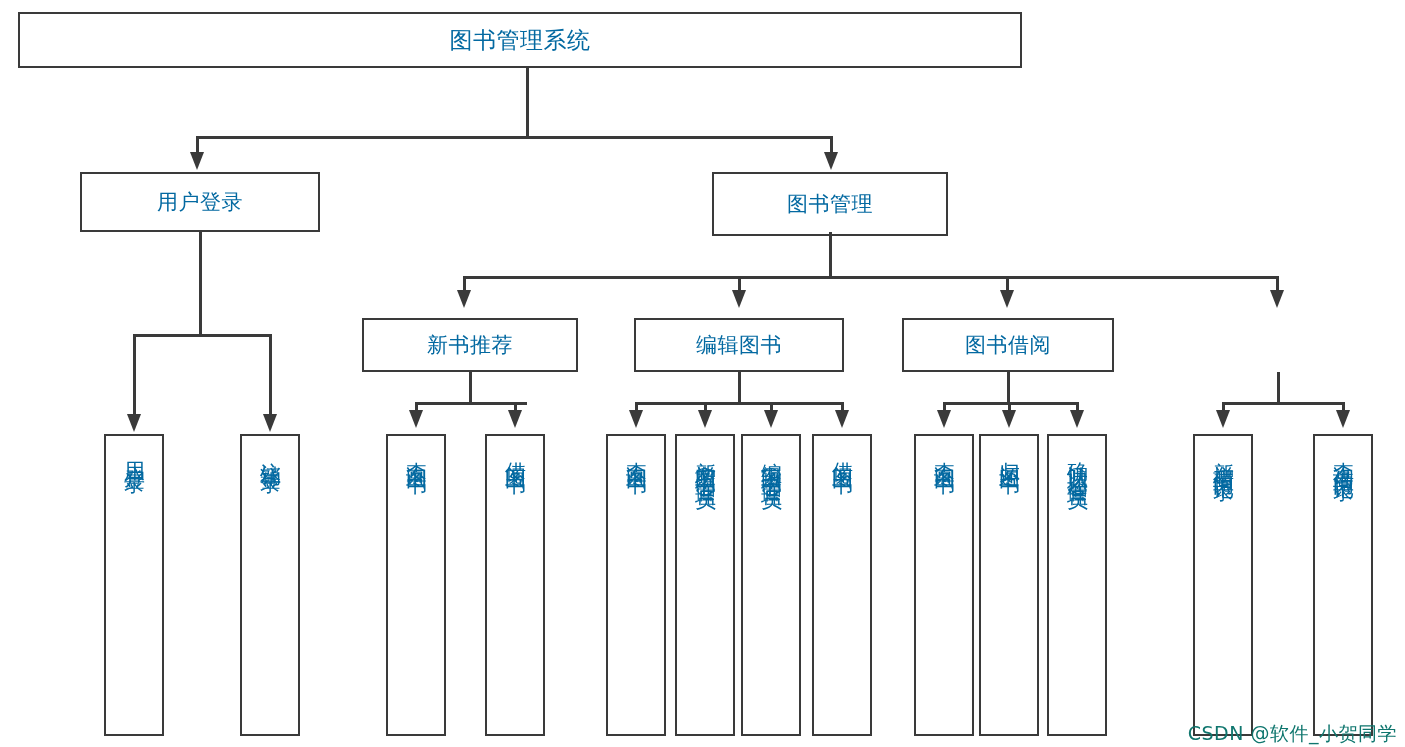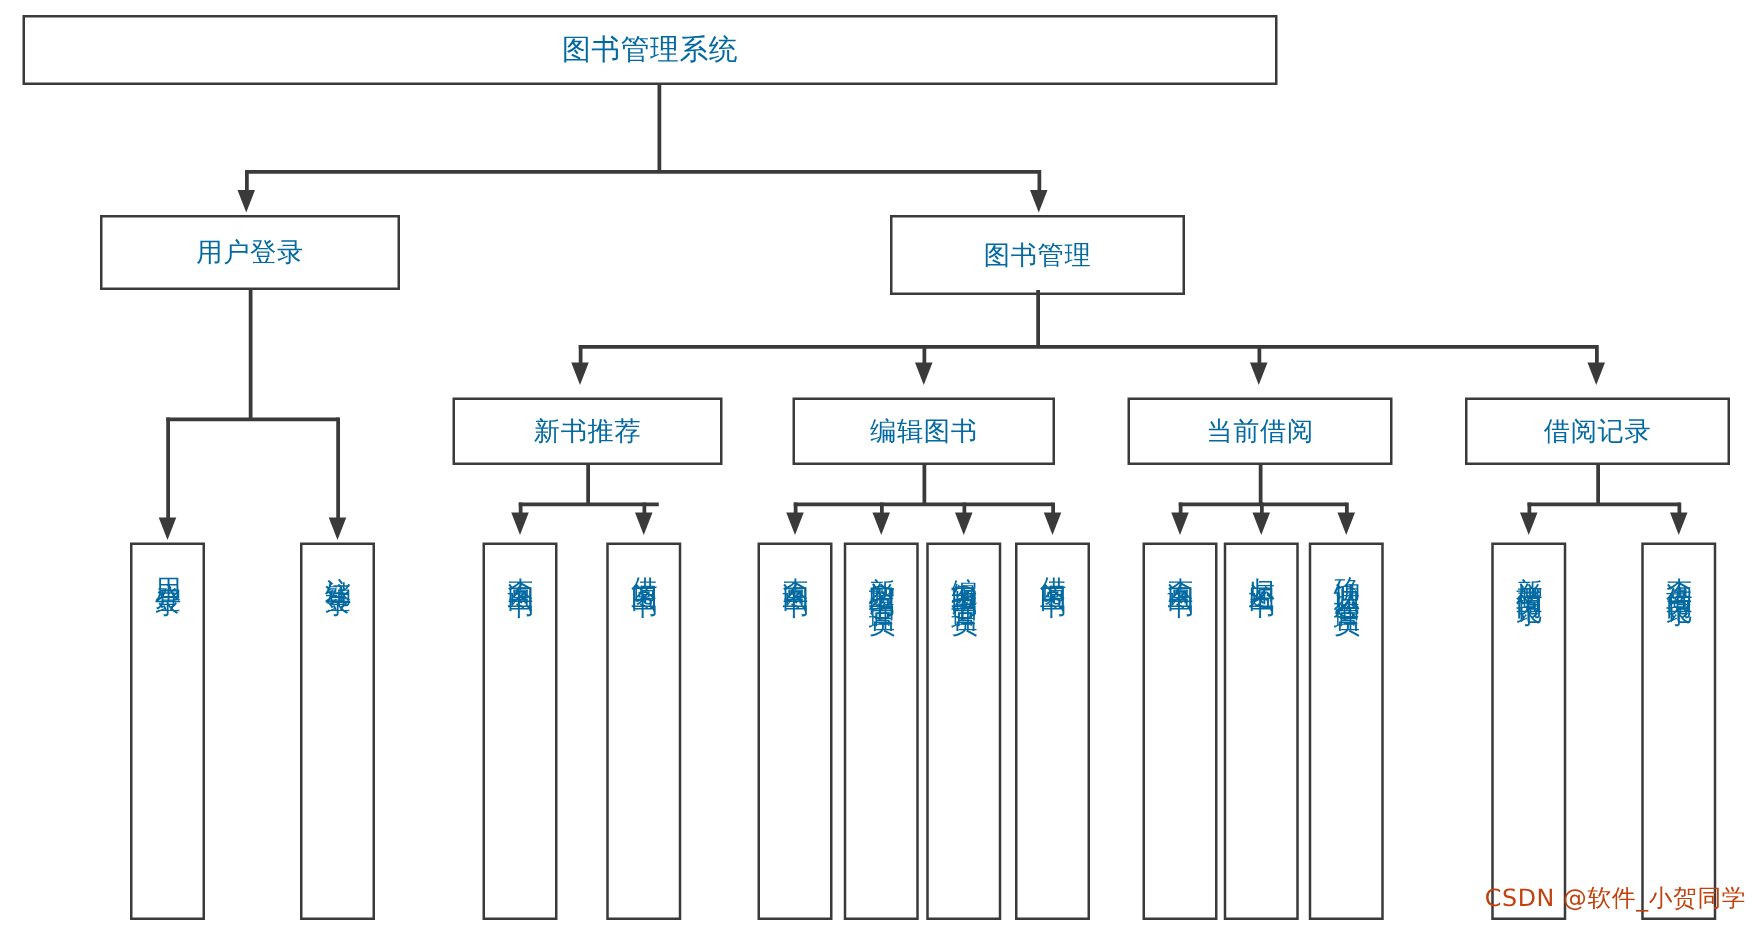--- a/index.html
+++ b/index.html
@@ -66,23 +66,23 @@
     width: 0;
     height: 0;
     border-left: 7.5px solid transparent;
     border-right: 7.5px solid transparent;
     border-top: 18px solid #3a3a3a;
   }
   
   #watermark {
     position: absolute;
     right: 8px;
-    bottom: 15px;
+    bottom: 0;
     font-size: 19px;
-    color: #c2410c;
+    color: #0f766e;
     white-space: nowrap;
     letter-spacing: 0.5px;
   }
 </style>
 </head>
 <body>
 
 <div id="canvas">
 
   <div class="node root" style="left:18px; top:12px; width:1004px; height:56px;">
@@ -124,24 +124,21 @@
   <div class="vline" style="left:1276px; top:276px; height:16px;"></div>
   <div class="arrow" style="left:1270px; top:290px;"></div>
 
   <div class="node h2" style="left:362px; top:318px; width:216px; height:54px;">
     <span class="label">新书推荐</span>
   </div>
   <div class="node h2" style="left:634px; top:318px; width:210px; height:54px;">
     <span class="label">编辑图书</span>
   </div>
   <div class="node h2" style="left:902px; top:318px; width:212px; height:54px;">
-    <span class="label">当前借阅</span>
-  </div>
-  <div class="node h2" style="left:1172px; top:318px; width:212px; height:54px;">
-    <span class="label">借阅记录</span>
+    <span class="label">图书借阅</span>
   </div>
 
   <div class="vline" style="left:469px; top:372px; height:32px;"></div>
   <div class="hline" style="left:415px; top:402px; width:112px;"></div>
   <div class="vline" style="left:415px; top:402px; height:12px;"></div>
   <div class="arrow" style="left:409px; top:410px;"></div>
   <div class="vline" style="left:514px; top:402px; height:12px;"></div>
   <div class="arrow" style="left:508px; top:410px;"></div>
 
   <div class="vline" style="left:738px; top:372px; height:32px;"></div>

